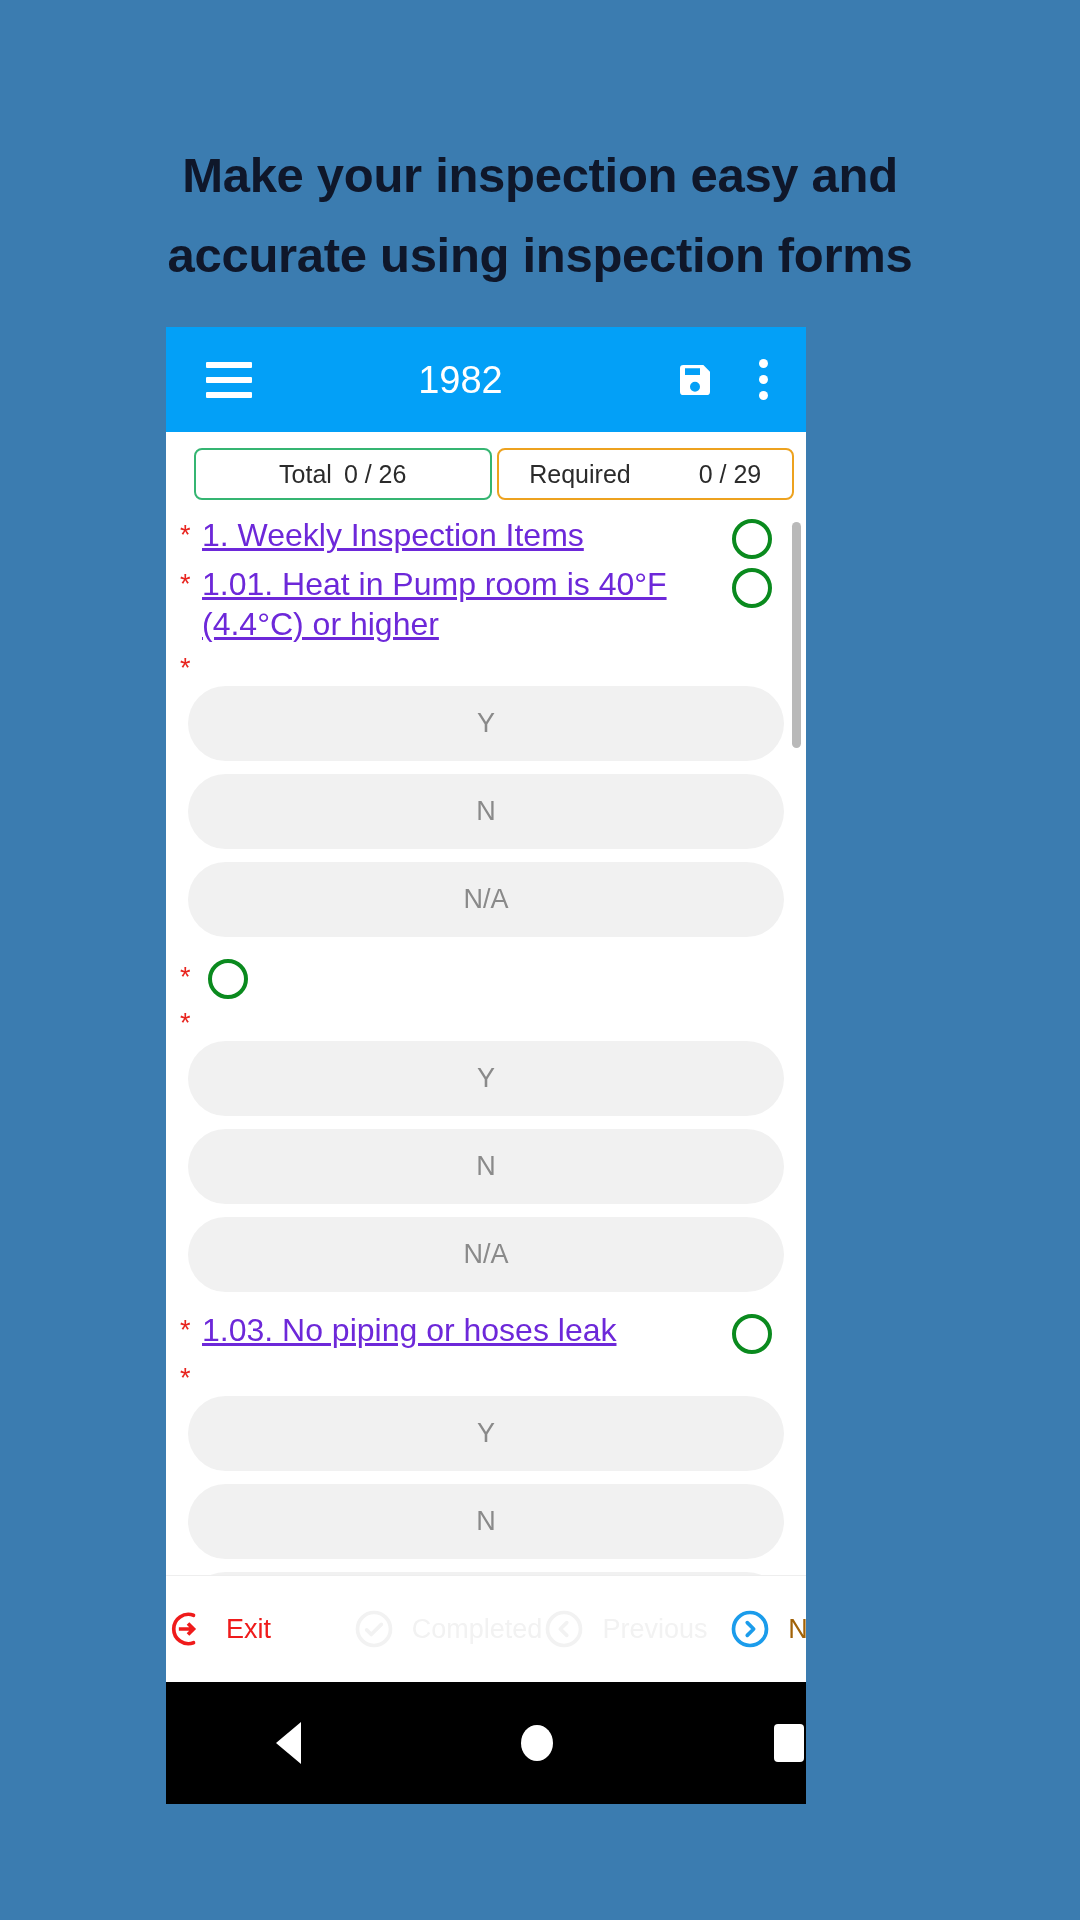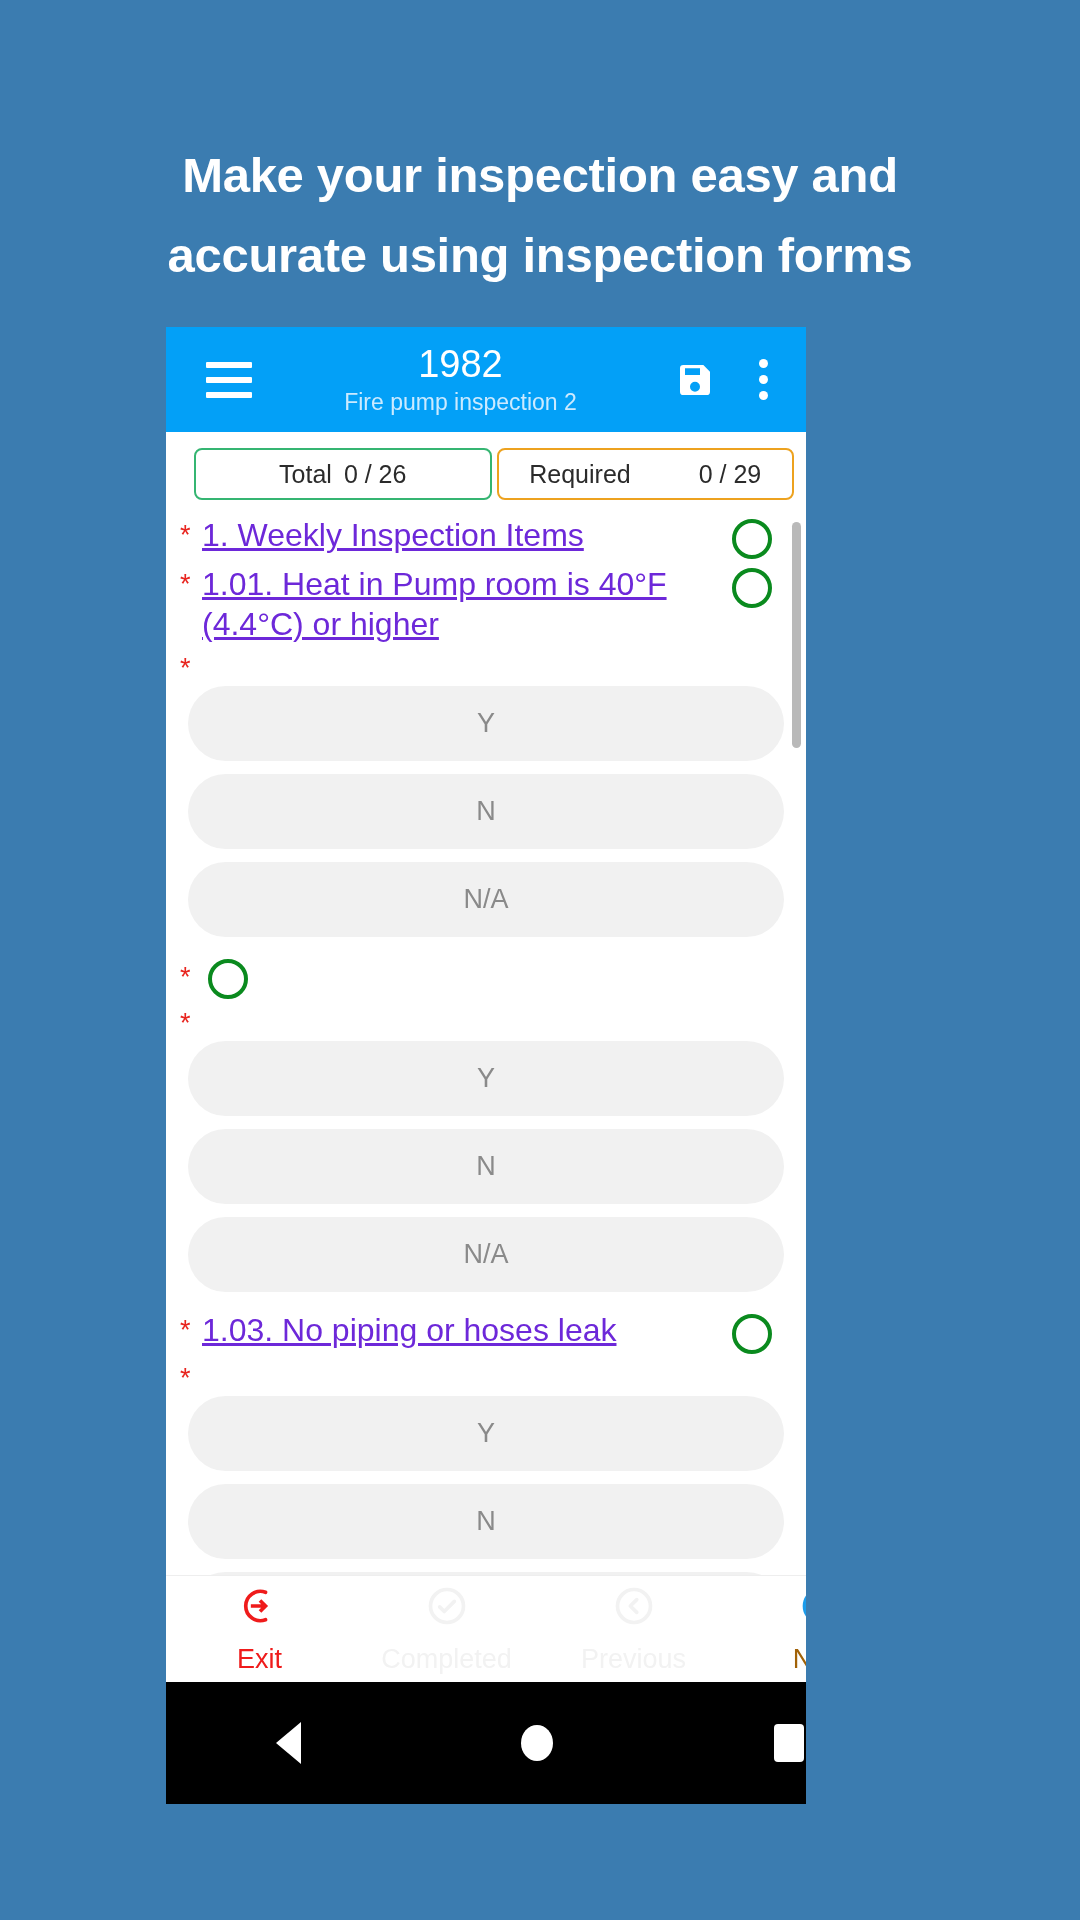--- a/index.html
+++ b/index.html
@@ -7,21 +7,21 @@
     width:1080px; height:1920px;
     background:#3b7cb0;
     font-family:"Liberation Sans", sans-serif;
     overflow:hidden;
   }
   .page { position:relative; width:1080px; height:1920px; background:#3b7cb0; }
 
   
   .headline {
     position:absolute; left:0; top:135px; width:1080px;
-    text-align:center; color:#ffffff;
+    text-align:center; color:#0f172a;
     font-size:49px; font-weight:bold; line-height:80px;
     letter-spacing:-0.3px;
     padding:0 110px;
   }
 
   
   .phone {
     position:absolute; left:166px; top:327px;
     width:640px; height:1477px;
     background:#ffffff;
@@ -89,21 +89,21 @@
     cursor:pointer;
   }
 
   
   .bottomnav {
     position:absolute; left:0; bottom:122px; width:748px; height:107px;
     background:#ffffff; display:flex; align-items:center;
     border-top:1px solid #eee;
   }
   .nav-item {
-    flex:1; display:flex; flex-direction:column; align-items:center; gap:16px;
+    flex:1; display:flex; align-items:center; gap:16px;
     cursor:pointer;
   }
   .nav-label { font-size:27px; line-height:30px; }
   .nav-item.exit .nav-label { color:#ef1b1b; }
   .nav-item.next .nav-label { color:#a16207; }
   .nav-item.dim .nav-label { color:#f2f2f2; }
 
   
   .sysbar {
     position:absolute; left:0; bottom:0; width:748px; height:122px;
@@ -126,21 +126,20 @@
   <div class="phone">
 
     <div class="appbar">
       <div class="hamburger">
         <i></i>
           <i></i>
           <i></i>
       </div>
       <div class="appbar-titles">
         <div class="appbar-title">1982</div>
-        <div class="appbar-sub">Fire pump inspection 2</div>
       </div>
       <div class="appbar-actions">
         <div class="icon-btn">
           <svg width="40" height="40" viewBox="0 0 24 24" fill="#ffffff">
             <path d="M17 3H5a2 2 0 0 0-2 2v14a2 2 0 0 0 2 2h14a2 2 0 0 0 2-2V7l-4-4zm-5 16a3 3 0 1 1 0-6 3 3 0 0 1 0 6zm3-10H6V5h9v4z"></path>
           </svg>
         </div>
         <div class="icon-btn kebab">
           <b></b>
             <b></b>

